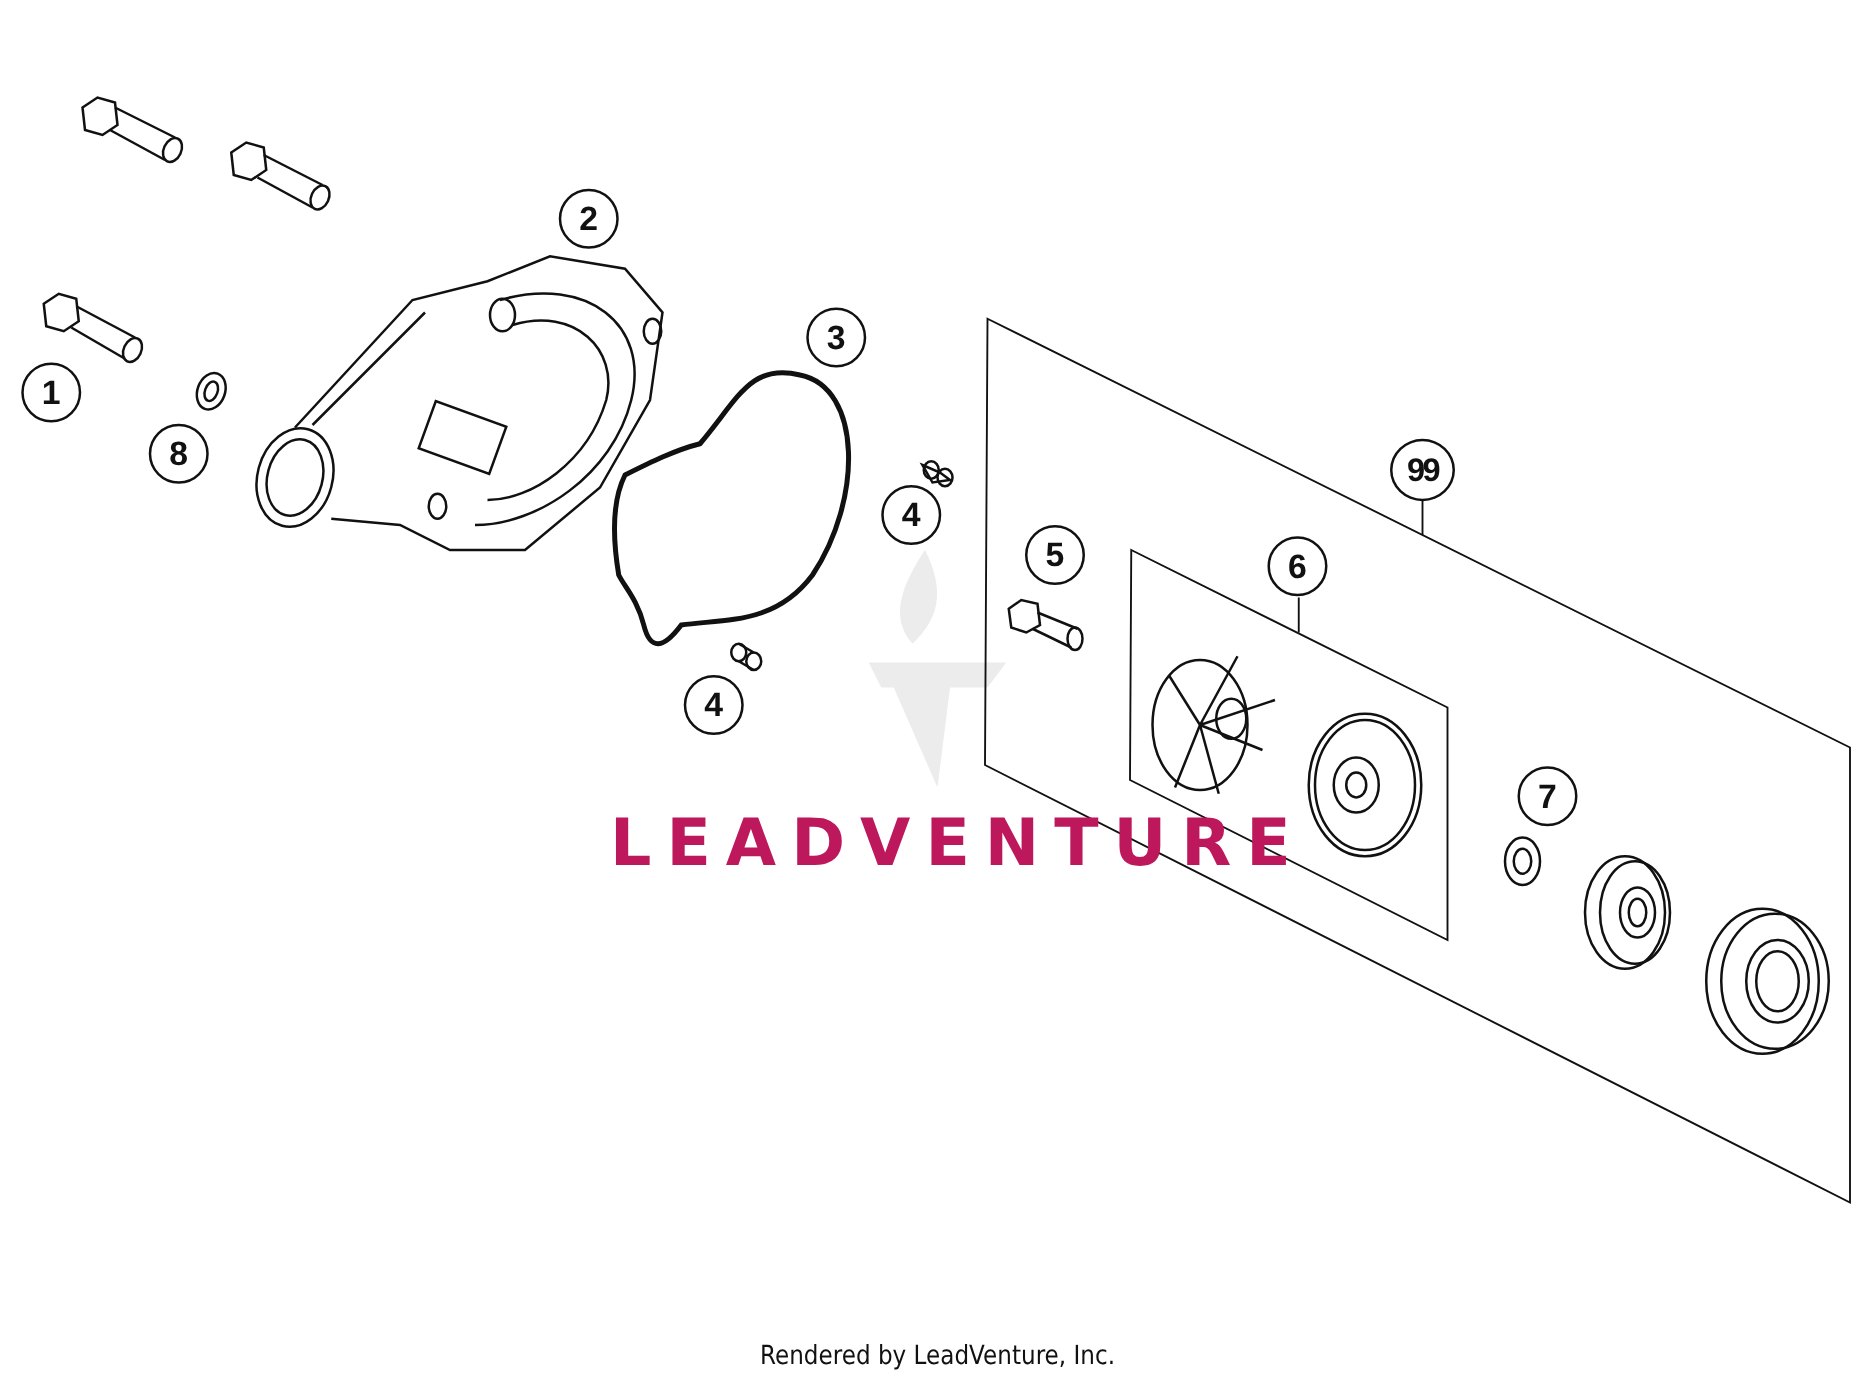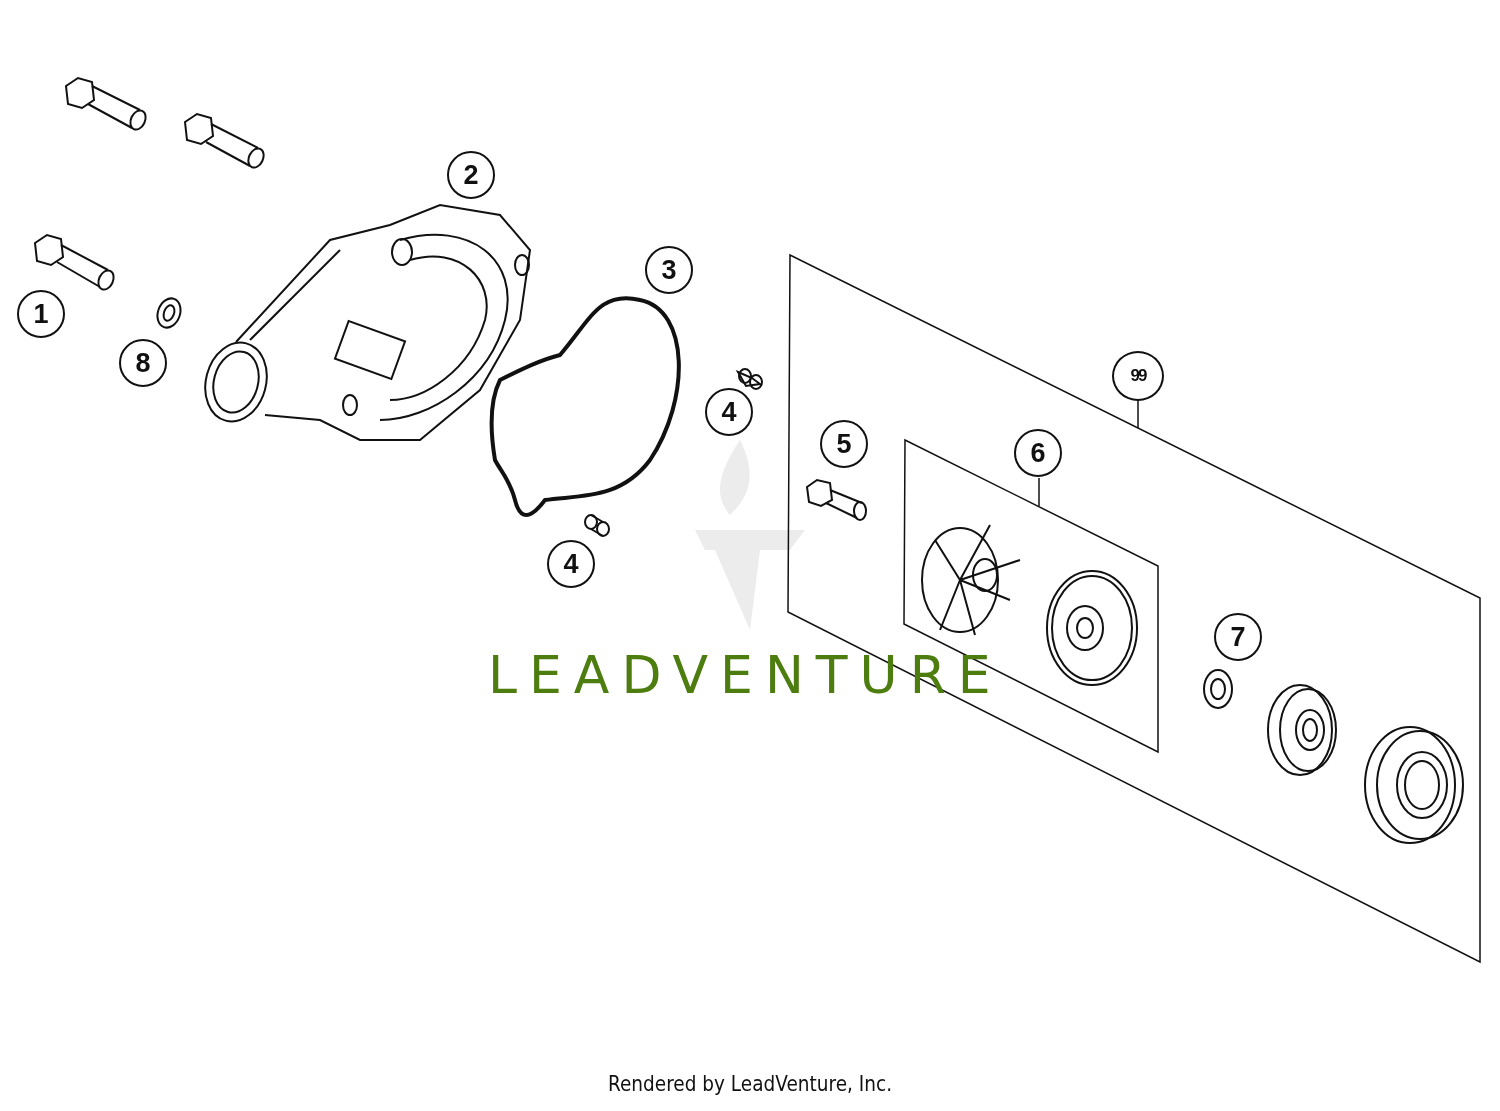--- a/index.html
+++ b/index.html
@@ -1,23 +1,23 @@
 <!DOCTYPE html>
 <html><head>
 <meta charset="utf-8">
 <style>
   html, body { margin:0; padding:0; background:#ffffff; }
   body { width:1500px; height:1111px; position:relative; overflow:hidden; font-family:"DejaVu Sans", sans-serif; }
   #diagram { position:absolute; left:0; top:0; width:1500px; height:1111px; }
   .callout { position:absolute; width:48px; height:48px; border:2px solid #111; border-radius:50%; background:#fff;
     display:flex; align-items:center; justify-content:center; font-family:"Liberation Sans", sans-serif;
     font-weight:bold; font-size:27px; color:#111; box-sizing:border-box; cursor:pointer; }
-  .callout.wide { width:52px; height:50px; font-size:17px; letter-spacing:-2px; }
+  .callout.wide { width:52px; height:50px; font-size:26px; letter-spacing:-2px; }
   .watermark { position:absolute; left:488px; top:645px; width:520px; text-align:left; font-family:"DejaVu Sans", sans-serif;
-    font-size:52px; letter-spacing:12px; color:#4d7c0f; font-weight:normal; }
+    font-size:52px; letter-spacing:12px; color:#be185d; font-weight:bold; }
   .footer { position:absolute; left:0; width:1500px; top:1072px; text-align:center; font-family:"DejaVu Sans", sans-serif;
     font-size:21px; color:#111; transform:scaleX(0.88); }
 </style>
 </head>
 <body>
 
 <svg id="diagram" viewBox="0 0 1500 1111" xmlns="http://www.w3.org/2000/svg" fill="none" stroke="#111" stroke-width="2">
 
   <g stroke="none" fill="#ececec">
     <path d="M740 440 C720 470 712 495 730 515 C745 500 760 480 740 440 Z"></path>

